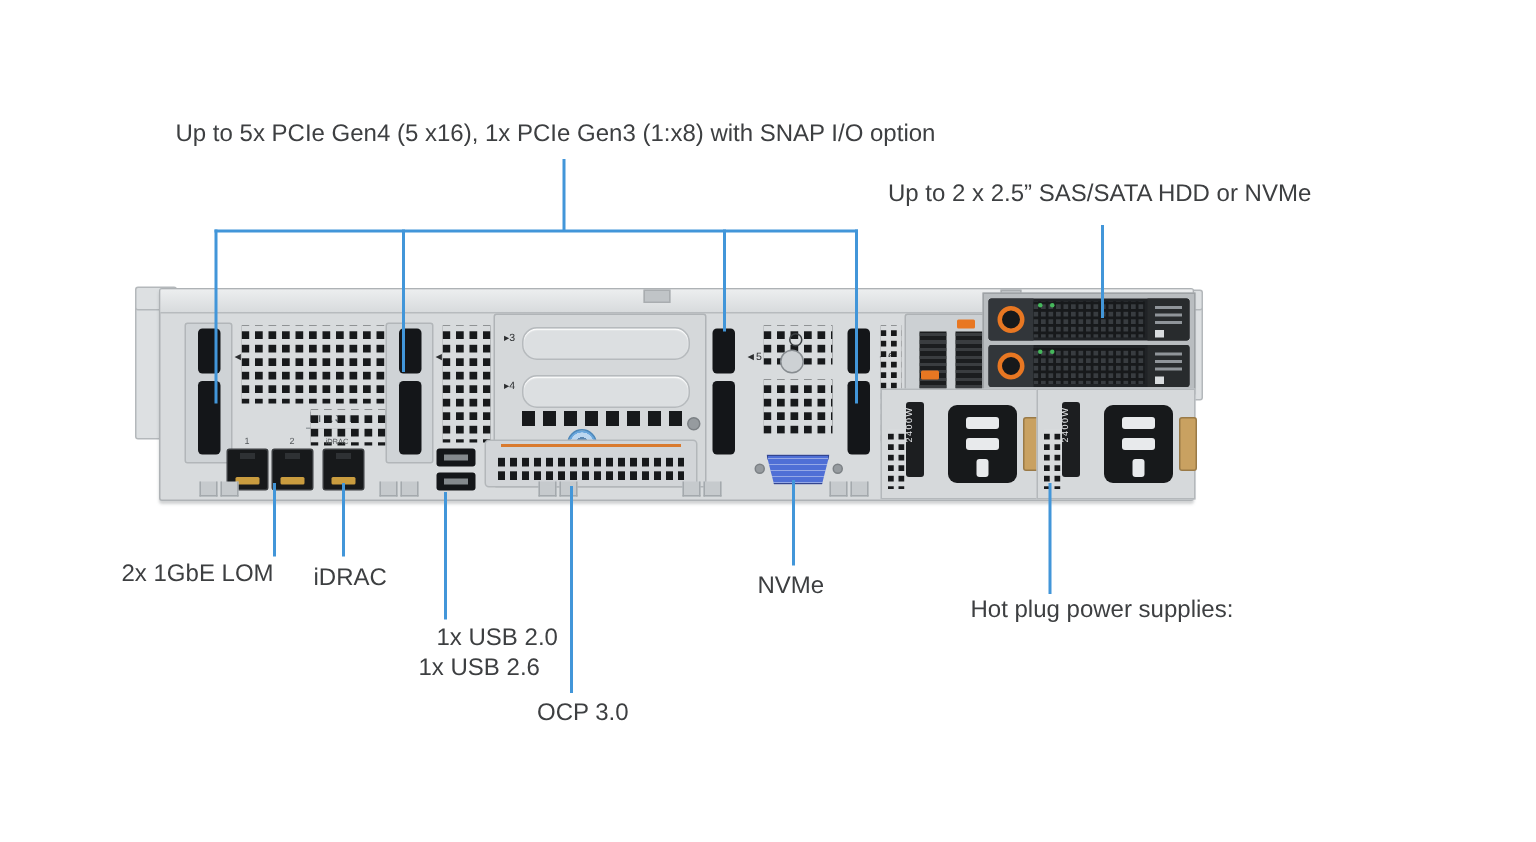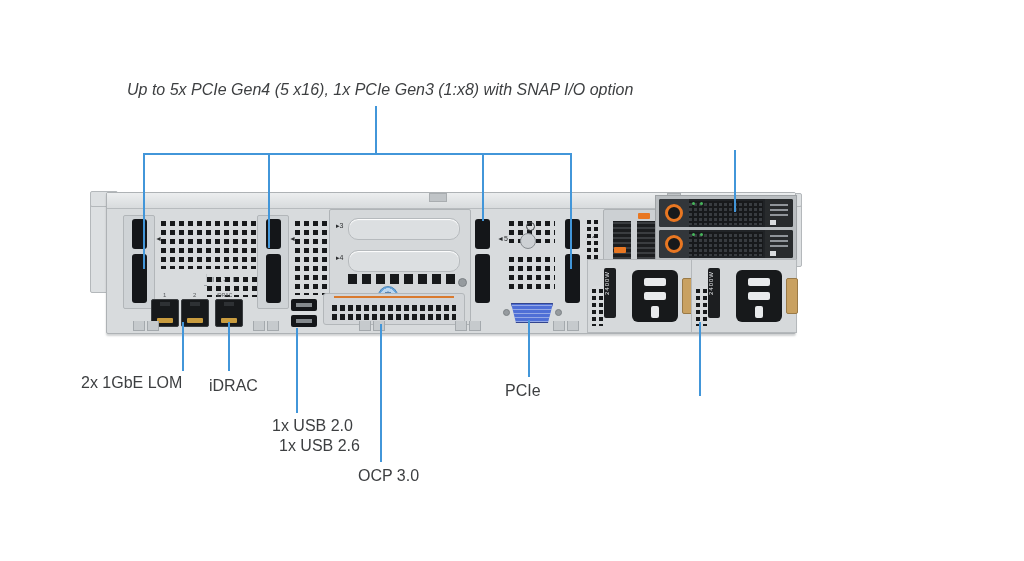--- a/index.html
+++ b/index.html
@@ -282,21 +282,23 @@
   <div class="cl" style="left:570px;top:153px;width:2px;height:116px;"></div>
 
   <div class="cl" style="left:734px;top:150px;width:2px;height:62px;"></div>
   <div class="cl" style="left:182px;top:322px;width:2px;height:49px;"></div>
   <div class="cl" style="left:228px;top:322px;width:2px;height:49px;"></div>
   <div class="cl" style="left:296px;top:328px;width:2px;height:85px;"></div>
   <div class="cl" style="left:380px;top:324px;width:2px;height:138px;"></div>
   <div class="cl" style="left:528px;top:320px;width:2px;height:57px;"></div>
   <div class="cl" style="left:699px;top:322px;width:2px;height:74px;"></div>
 
-  <div class="lbl" style="left:127px;top:80px;font-style:italic;">Up to 5x PCIe Gen4 (5 x16), 1x PCIe Gen3 (1:x8) with SNAP I/O option</div>
+  <div class="lbl" style="left:117px;top:80px;">Up to 5x PCIe Gen4 (5 x16), 1x PCIe Gen3 (1:x8) with SNAP I/O option</div>
+  <div class="lbl" style="left:592px;top:120px;">Up to 2 x 2.5” SAS/SATA HDD or NVMe</div>
   <div class="lbl" style="left:81px;top:373px;">2x 1GbE LOM</div>
   <div class="lbl" style="left:209px;top:376px;">iDRAC</div>
-  <div class="lbl" style="left:272px;top:416px;text-align:right;">1x USB 2.0</div>
+  <div class="lbl" style="left:291px;top:416px;text-align:right;">1x USB 2.0</div>
   <div class="lbl" style="left:279px;top:436px;">1x USB 2.6</div>
   <div class="lbl" style="left:358px;top:466px;">OCP 3.0</div>
-  <div class="lbl" style="left:505px;top:381px;">PCIe</div>
+  <div class="lbl" style="left:505px;top:381px;">NVMe</div>
+  <div class="lbl" style="left:647px;top:397px;">Hot plug power supplies:</div>
 
 </div>
 
 </body></html>

